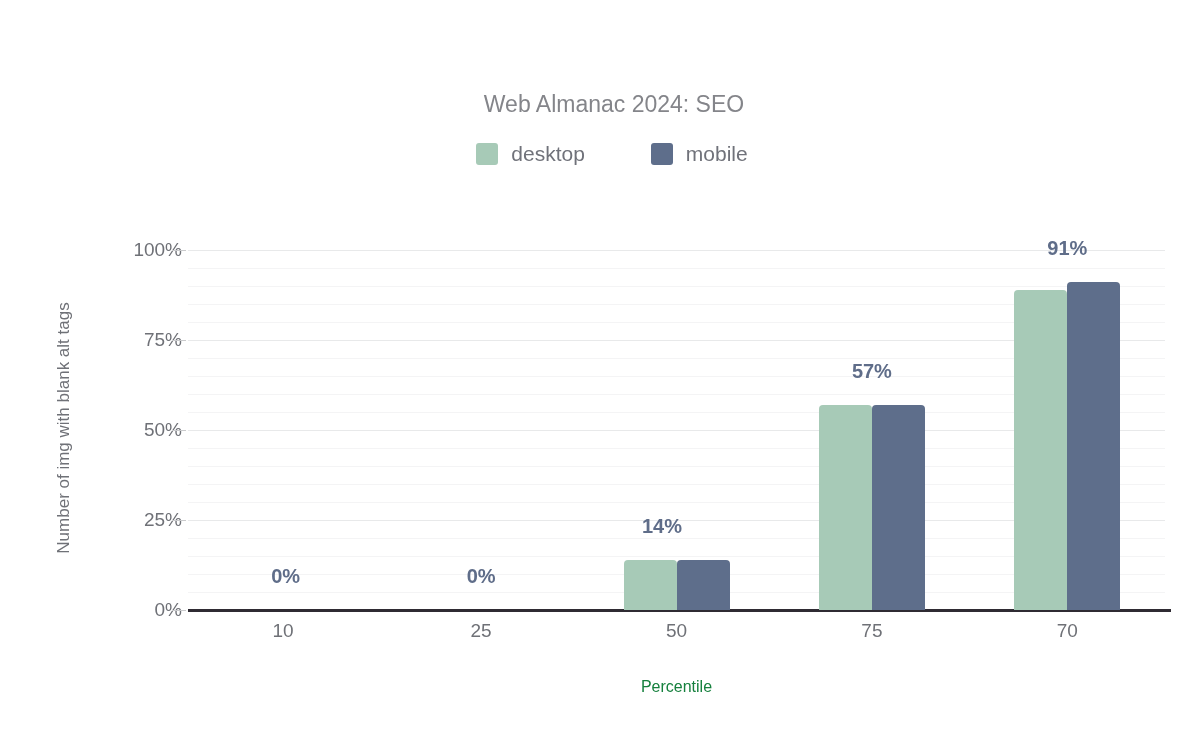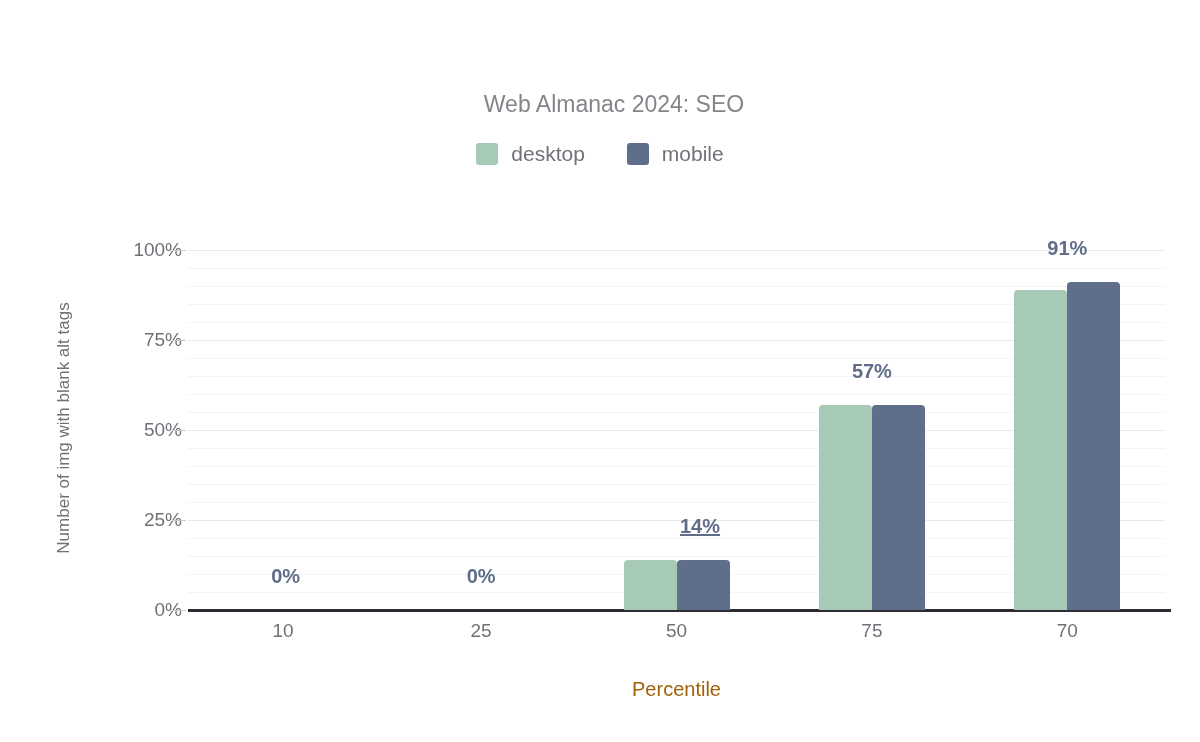--- a/index.html
+++ b/index.html
@@ -55,20 +55,21 @@
     width: 1200px;
     display: flex;
     justify-content: center;
     align-items: center;
     gap: 42px;
   }
   .legend-item {
     display: flex;
     align-items: center;
     gap: 13px;
+    margin-left: 24px;
   }
   .legend-swatch {
     width: 22px;
     height: 22px;
     border-radius: 3px;
     display: block;
   }
   .legend-label {
     font-size: 21px;
     color: #70727a;
@@ -98,22 +99,22 @@
     white-space: nowrap;
   }
 
   
   .x-axis-title {
     position: absolute;
     left: 188px;
     top: 678px;
     width: 977px;
     text-align: center;
-    font-size: 20px;
-    color: #a16207;
+    font-size: 16px;
+    color: #15803d;
   }
 
   
   .grid {
     position: absolute;
     left: 188px;
     top: 240px;
     width: 977px;
     height: 380px;
   }
@@ -270,17 +271,17 @@
         <div class="x-tick-label" style="left: 441.1px; width: 80px;">25</div>
         <div class="x-tick-label" style="left: 636.5px; width: 80px;">50</div>
         <div class="x-tick-label" style="left: 831.9px; width: 80px;">75</div>
         <div class="x-tick-label" style="left: 1027.3px; width: 80px;">70</div>
       </div>
 
     <div class="x-axis-title">Percentile</div>
 
   <div class="data-label" style="left: 225.7px; width: 120px; top: 562px;">0%</div>
       <div class="data-label" style="left: 421.1px; width: 120px; top: 562px;">0%</div>
-      <div class="data-label" style="left: 640px; width: 120px; top: 511.6px; text-decoration: underline;">14%</div>
+      <div class="data-label" style="left: 602px; width: 120px; top: 511.6px;">14%</div>
       <div class="data-label" style="left: 811.9px; width: 120px; top: 356.8px;">57%</div>
       <div class="data-label" style="left: 1007.3px; width: 120px; top: 234.4px;">91%</div>
     </div>
 </div>
 
 </body></html>

